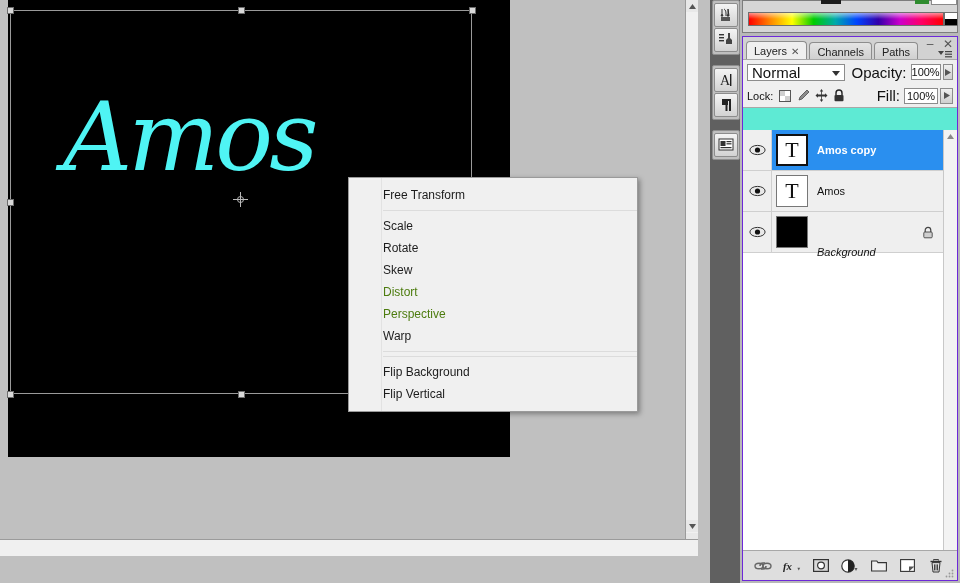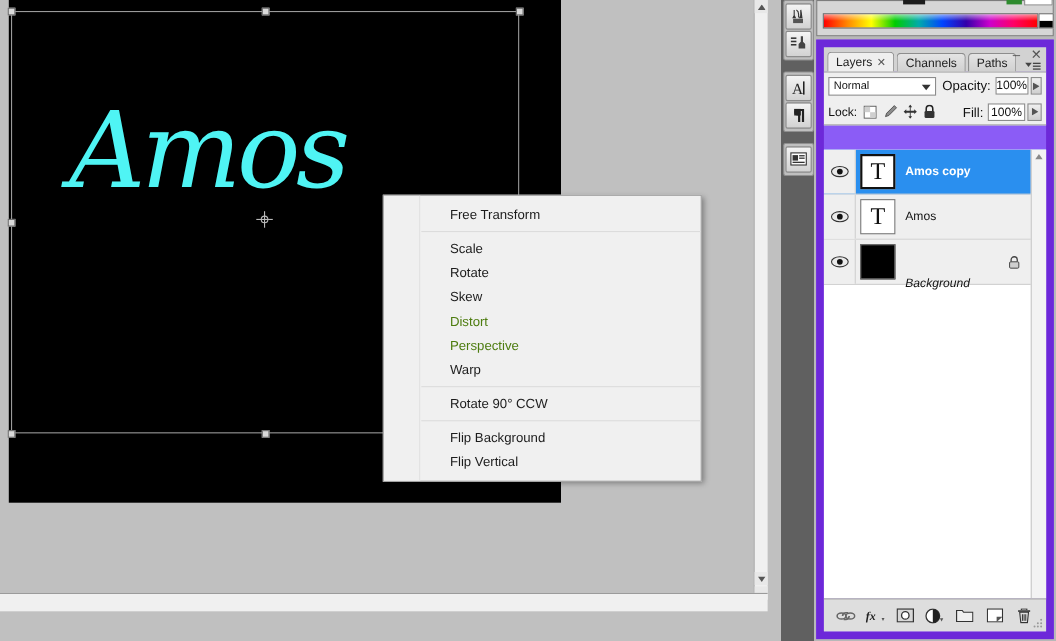--- a/index.html
+++ b/index.html
@@ -65,39 +65,39 @@
   #ramp{position:absolute;left:5px;top:11px;width:196px;height:14px;border:1px solid #6f6f6f;box-sizing:border-box;
         background:linear-gradient(to right,#ff0000,#ff8800,#ffff00,#00cc00,#00aaaa,#0044ff,#3300aa,#cc00cc,#ff0066,#ff0000);}
   #ramp .ramp-shade{position:absolute;left:0;top:0;width:100%;height:50%;background:linear-gradient(rgba(255,255,255,.55),rgba(255,255,255,0));}
   #ramp-wb{position:absolute;left:201px;top:11px;width:14px;height:14px;border:1px solid #6f6f6f;box-sizing:border-box;background:#fff;}
   #ramp-wb .blk{position:absolute;left:0;bottom:0;width:12px;height:6px;background:#000;}
   #fg-swatch{position:absolute;left:78px;top:-4px;width:20px;height:7px;background:#1c1c1c;}
   #bg-swatch-a{position:absolute;left:172px;top:-4px;width:14px;height:7px;background:#2e8b2e;}
   #bg-swatch-b{position:absolute;left:188px;top:-5px;width:26px;height:9px;background:#fff;border:1px solid #8a8a8a;box-sizing:border-box;}
 
   
-  #layers-panel{position:absolute;left:2px;top:36px;width:216px;height:545px;background:#8b5cf6;border:7px solid #6d28d9;box-sizing:border-box;}
+  #layers-panel{position:absolute;left:2px;top:36px;width:216px;height:545px;background:#5eead4;border:1px solid #6d28d9;box-sizing:border-box;}
 
   #panel-titlebar{position:relative;height:22px;background:#d2d2d2;}
   #panel-winbtns{position:absolute;right:3px;top:1px;display:flex;gap:6px;align-items:center;color:#444;}
   .winbtn{width:12px;height:12px;display:flex;align-items:center;justify-content:center;font-size:12px;line-height:12px;color:#555;}
   #panel-menu-btn{position:absolute;right:4px;top:12px;width:16px;height:10px;display:flex;align-items:center;justify-content:center;}
 
   #tabs{position:absolute;left:0;top:4px;height:19px;display:flex;align-items:flex-end;padding-left:3px;}
   .tab{height:18px;padding:0 7px;display:flex;align-items:center;gap:4px;
        background:linear-gradient(#e4e4e4,#cfcfcf);border:1px solid #8d8d8d;border-bottom:none;
        border-radius:4px 4px 0 0;font-size:11px;color:#222;margin-right:2px;box-sizing:border-box;}
   .tab.active{background:#efefef;height:19px;}
   .tab .tabclose{font-size:10px;color:#555;}
 
   #mode-row{position:relative;height:24px;background:#efefef;border-top:1px solid #a8a8a8;display:flex;align-items:center;padding:0 4px;}
   #blend-select{width:128px;height:17px;background:#fff;border:1px solid #8c8c8c;box-sizing:border-box;
-                display:flex;align-items:center;padding-left:4px;font-size:10px;color:#111;position:relative;}
+                display:flex;align-items:center;padding-left:4px;font-size:15px;color:#111;position:relative;}
   #blend-select .caret{position:absolute;right:4px;top:6px;width:0;height:0;border-left:4px solid transparent;border-right:4px solid transparent;border-top:5px solid #333;}
-  .pfield-label{font-size:12px;color:#111;margin-left:6px;}
+  .pfield-label{font-size:15px;color:#111;margin-left:6px;}
   .pfield{width:34px;height:16px;background:#fff;border:1px solid #8c8c8c;box-sizing:border-box;
           display:flex;align-items:center;justify-content:center;font-size:11px;color:#111;margin-left:4px;}
   .pstepper{width:13px;height:16px;margin-left:2px;background:linear-gradient(#f0f0f0,#cfcfcf);border:1px solid #8c8c8c;
             box-sizing:border-box;display:flex;align-items:center;justify-content:center;}
 
   #lock-row{position:relative;height:23px;background:#efefef;display:flex;align-items:center;padding:0 4px;border-bottom:1px solid #a8a8a8;}
   #lock-row .lock-label{font-size:11px;color:#111;margin-right:4px;}
   .lockicon{width:16px;height:16px;display:flex;align-items:center;justify-content:center;margin-right:2px;}
 
   #layer-list{position:absolute;left:0;top:93px;right:0;bottom:30px;background:#fff;overflow:hidden;}
@@ -117,21 +117,21 @@
 
   #layers-footer{position:absolute;left:0;right:0;bottom:0;height:29px;background:#dedede;border-top:1px solid #a8a8a8;
                  display:flex;align-items:center;justify-content:space-around;padding:0 6px;}
   .foot-btn{width:18px;height:18px;display:flex;align-items:center;justify-content:center;}
   #grip{position:absolute;right:3px;bottom:3px;width:9px;height:9px;}
 
   
   #ctxmenu{position:absolute;left:348px;top:177px;width:290px;background:#f0f0f0;border:1px solid #9a9a9a;
            box-shadow:2px 2px 5px rgba(0,0,0,.35);box-sizing:border-box;}
   #ctxmenu .gutter{position:absolute;left:0;top:0;width:32px;bottom:0;background:#f0f0f0;border-right:1px solid #e2e2e2;}
-  .mi{position:relative;height:22px;display:flex;align-items:center;padding-left:34px;font-size:12px;color:#1c1c1c;z-index:2;box-sizing:border-box;margin-left:26px;}
+  .mi{position:relative;height:22px;display:flex;align-items:center;padding-left:34px;font-size:12px;color:#1c1c1c;z-index:2;box-sizing:border-box;}
   .mi.disabled{color:#4d7c0f;}
   .mi.hl{background:#eaf4fb;border:1px solid #9ecbe8;border-radius:2px;margin:0 1px;height:22px;padding-left:33px;}
   .msep{height:1px;background:#dcdcdc;margin:4px 0 4px 34px;z-index:2;position:relative;}
 </style>
 </head>
 <body>
 
 <div id="app">
 
   <div id="doc-area">
@@ -440,21 +440,20 @@
     <div id="ctx-items">
         <div class="mi">Free Transform</div>
         <div class="msep"></div>
         <div class="mi">Scale</div>
         <div class="mi">Rotate</div>
         <div class="mi">Skew</div>
         <div class="mi disabled">Distort</div>
         <div class="mi disabled">Perspective</div>
         <div class="mi">Warp</div>
         <div class="msep"></div>
-        <div class="mi">Rotate 90° CCW</div>
         <div class="msep"></div>
         <div class="mi">Flip Background</div>
         <div class="mi">Flip Vertical</div>
       </div>
     <div style="height:6px"></div>
   </div>
 
 </div>
 
 </body></html>

